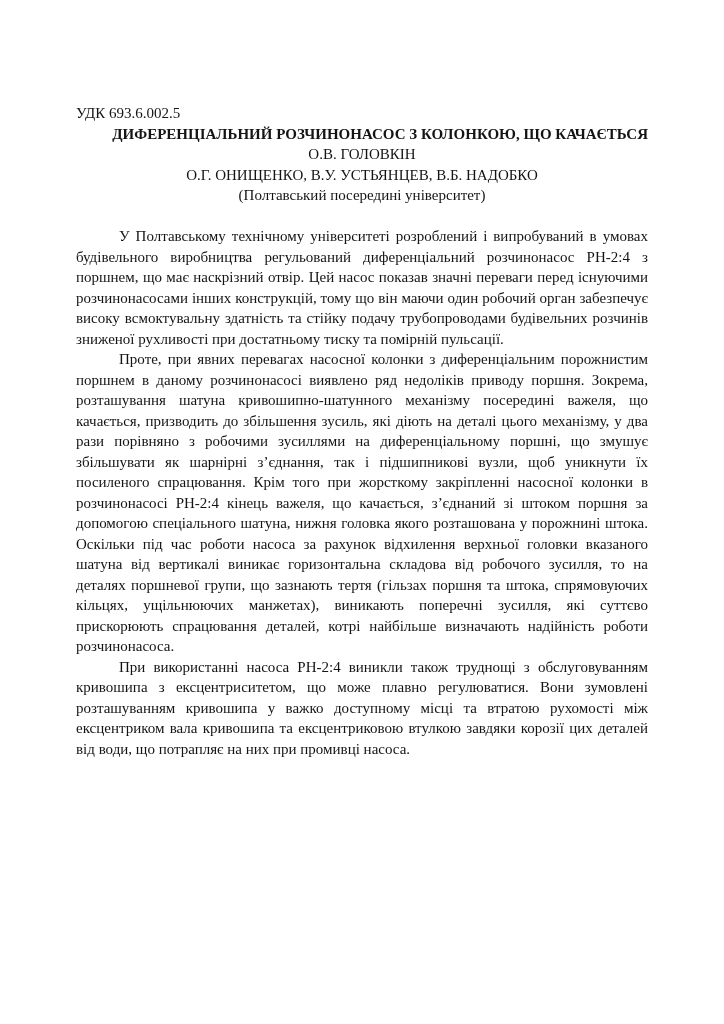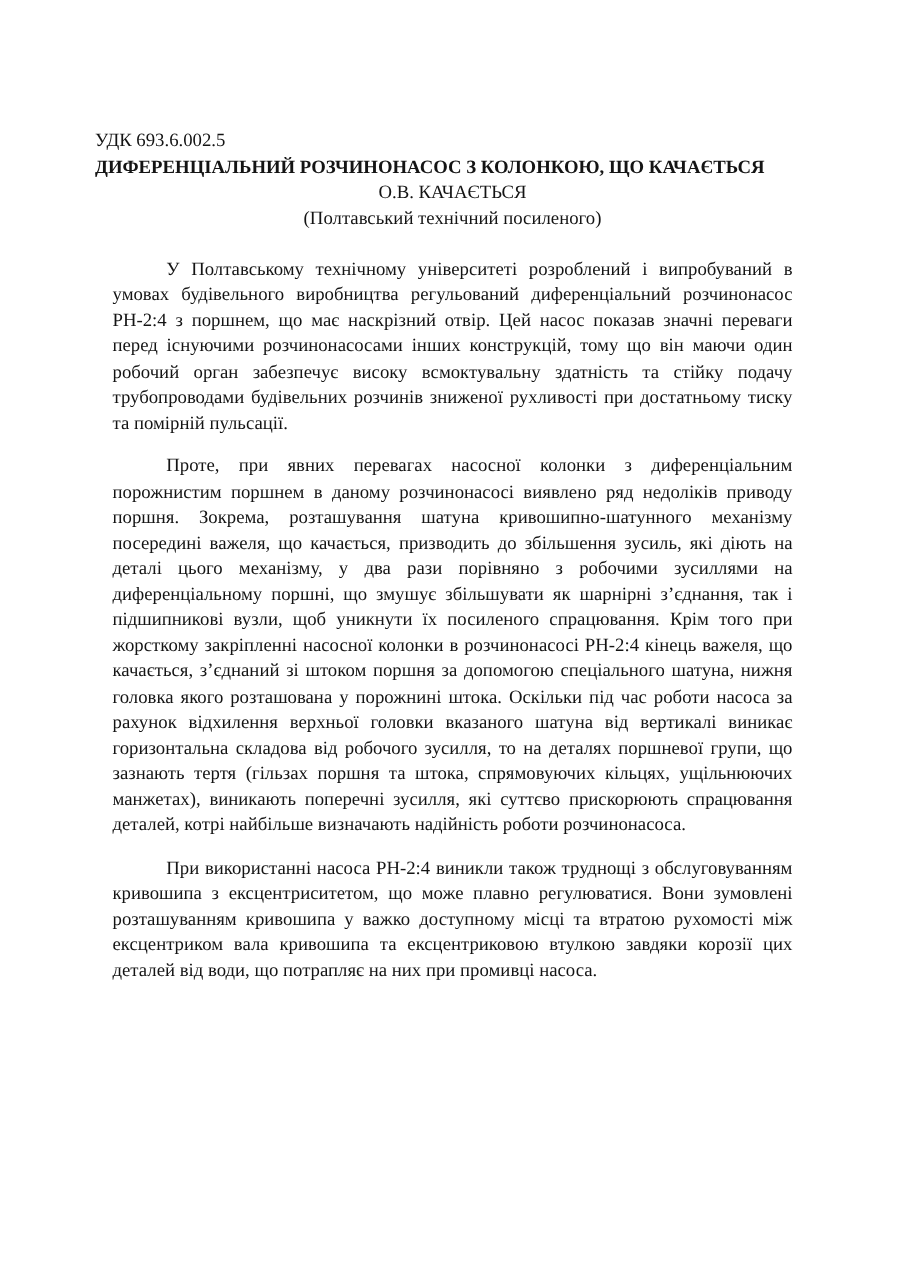--- a/index.html
+++ b/index.html
@@ -18,46 +18,47 @@
     font-family: "Liberation Serif", "DejaVu Serif", serif;
     font-size: 15px;
     line-height: 20.5px;
     color: #141414;
   }
   .udc {
     text-align: left;
     margin: 0;
   }
   .title {
-    text-align: left;
+    text-align: right;
     font-weight: bold;
     margin: 0;
   }
   .center-line {
     text-align: center;
     margin: 0;
   }
   .body-block {
     margin-top: 20.5px;
   }
   .body-block p {
-    margin: 14px;
+    margin: 0;
     text-align: justify;
     text-indent: 43px;
   }
 </style>
 </head>
 <body>
 
 <div class="page">
   <div class="header">
     <p class="udc">УДК 693.6.002.5</p>
     <p class="title">ДИФЕРЕНЦІАЛЬНИЙ РОЗЧИНОНАСОС З КОЛОНКОЮ, ЩО КАЧАЄТЬСЯ</p>
-    <p class="center-line">О.В. КАЧАЄТЬСЯ</p>
-    <p class="center-line">(Полтавський технічний посиленого)</p>
+    <p class="center-line">О.В. ГОЛОВКІН</p>
+    <p class="center-line">О.Г. ОНИЩЕНКО, В.У. УСТЬЯНЦЕВ, В.Б. НАДОБКО</p>
+    <p class="center-line">(Полтавський посередині університет)</p>
   </div>
 
   <div class="body-block">
     <p>У Полтавському технічному університеті розроблений і випробуваний в умовах будівельного виробництва регульований диференціальний розчинонасос РН-2:4 з поршнем, що має наскрізний отвір. Цей насос показав значні переваги перед існуючими розчинонасосами інших конструкцій, тому що він маючи один робочий орган забезпечує високу всмоктувальну здатність та стійку подачу трубопроводами будівельних розчинів зниженої рухливості при достатньому тиску та помірній пульсації.</p>
     <p>Проте, при явних перевагах насосної колонки з диференціальним порожнистим поршнем в даному розчинонасосі виявлено ряд недоліків приводу поршня. Зокрема, розташування шатуна кривошипно-шатунного механізму посередині важеля, що качається, призводить до збільшення зусиль, які діють на деталі цього механізму, у два рази порівняно з робочими зусиллями на диференціальному поршні, що змушує збільшувати як шарнірні з’єднання, так і підшипникові вузли, щоб уникнути їх посиленого спрацювання. Крім того при жорсткому закріпленні насосної колонки в розчинонасосі РН-2:4 кінець важеля, що качається, з’єднаний зі штоком поршня за допомогою спеціального шатуна, нижня головка якого розташована у порожнині штока. Оскільки під час роботи насоса за рахунок відхилення верхньої головки вказаного шатуна від вертикалі виникає горизонтальна складова від робочого зусилля, то на деталях поршневої групи, що зазнають тертя (гільзах поршня та штока, спрямовуючих кільцях, ущільнюючих манжетах), виникають поперечні зусилля, які суттєво прискорюють спрацювання деталей, котрі найбільше визначають надійність роботи розчинонасоса.</p>
     <p>При використанні насоса РН-2:4 виникли також труднощі з обслуговуванням кривошипа з ексцентриситетом, що може плавно регулюватися. Вони зумовлені розташуванням кривошипа у важко доступному місці та втратою рухомості між ексцентриком вала кривошипа та ексцентриковою втулкою завдяки корозії цих деталей від води, що потрапляє на них при промивці насоса.</p>
   </div>
 </div>
 
 </body></html>

